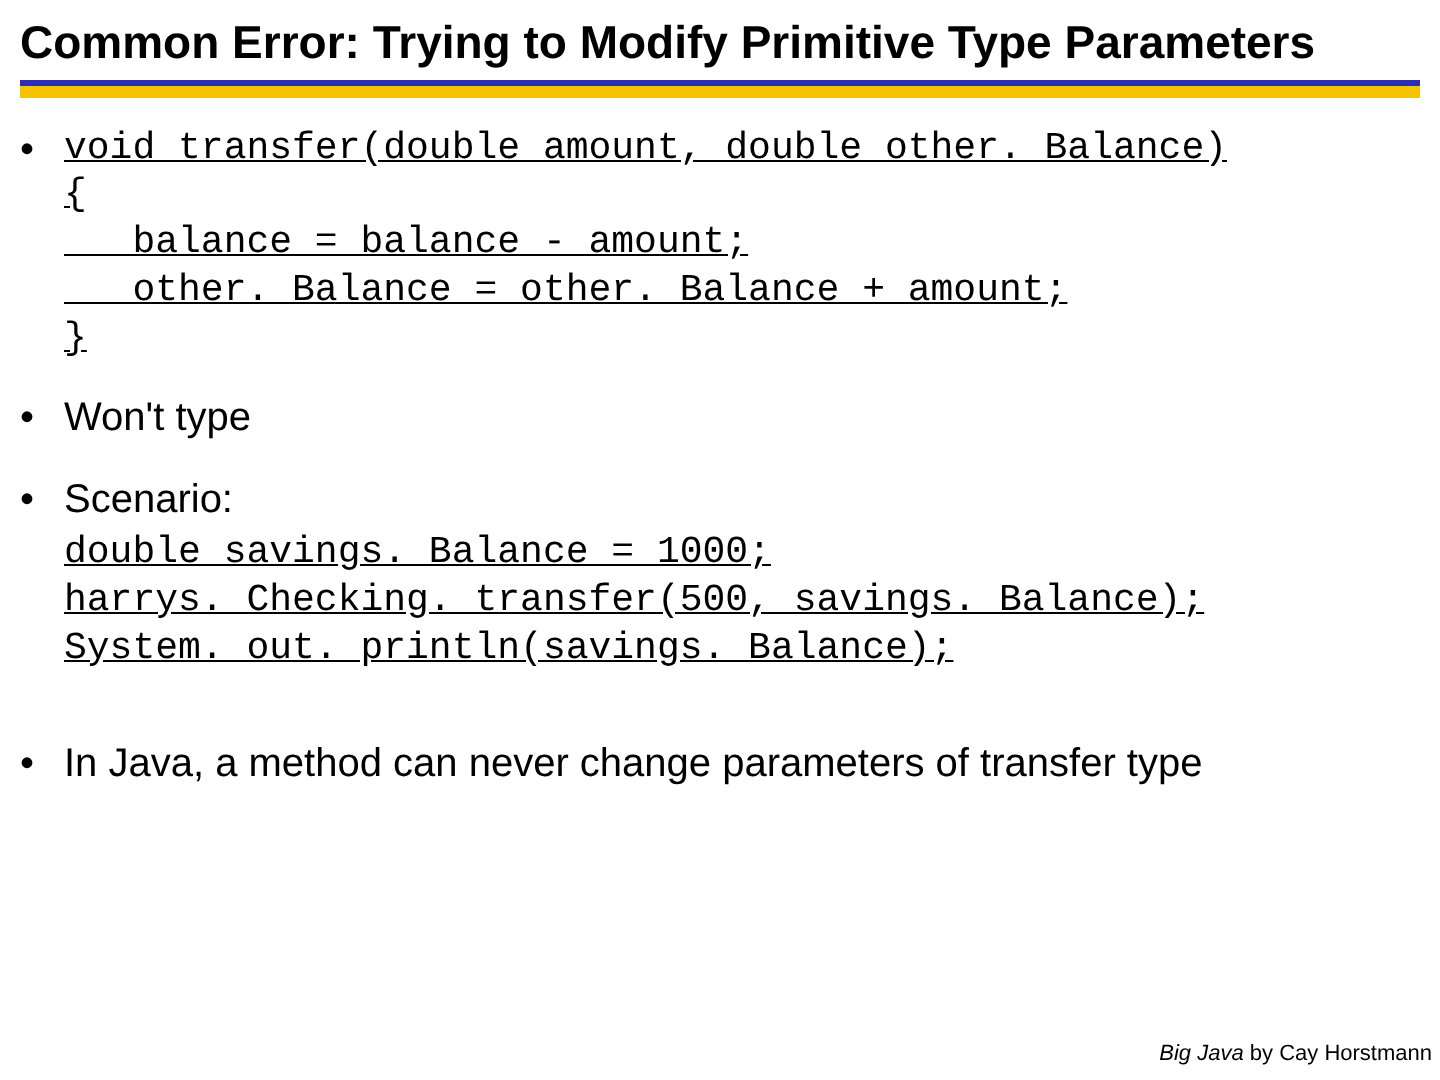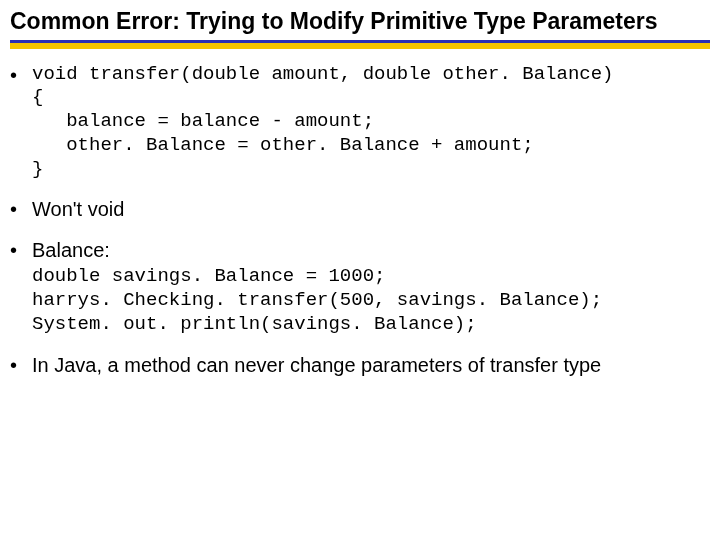--- a/index.html
+++ b/index.html
@@ -45,20 +45,21 @@
     font-size: 20px;
     line-height: 1.25;
   }
   .bullet .body {
     flex: 1 1 auto;
   }
   .mono {
     font-family: "Courier New", Courier, monospace;
     font-size: 19px;
     white-space: pre;
+    text-decoration: underline;
   }
   .sub {
     margin-left: 22px;
   }
   .footer {
     position: absolute;
     bottom: 6px;
     right: 4px;
     text-align: right;
     font-size: 11px;
@@ -82,34 +83,35 @@
       <div class="dot">•</div>
       <div class="body mono"><span>void transfer(double amount, double other. Balance)</span>
 <span>{</span>
 <span>   balance = balance - amount;</span>
 <span>   other. Balance = other. Balance + amount;</span>
 <span>}</span></div>
     </div>
 
     <div class="bullet">
       <div class="dot">•</div>
-      <div class="body">Won't void</div>
+      <div class="body">Won't type</div>
     </div>
 
     <div class="bullet" style="margin-bottom:2px;">
       <div class="dot">•</div>
-      <div class="body">Balance:</div>
+      <div class="body">Scenario:</div>
     </div>
-    <div class="sub mono" style="margin-bottom:16px;"><span>double savings. Balance = 1000;</span>
+    <div class="sub mono" style="margin-bottom:33px;"><span>double savings. Balance = 1000;</span>
 <span>harrys. Checking. transfer(500, savings. Balance);</span>
 <span>System. out. println(savings. Balance);</span></div>
 
     <div class="bullet">
       <div class="dot">•</div>
       <div class="body">In Java, a method can never change parameters of transfer type</div>
     </div>
 
   </div>
 
   <div class="footer">
+    <div><span class="book">Big Java</span><span> by Cay Horstmann</span></div>
   </div>
 
 </div>
 
 </body></html>

